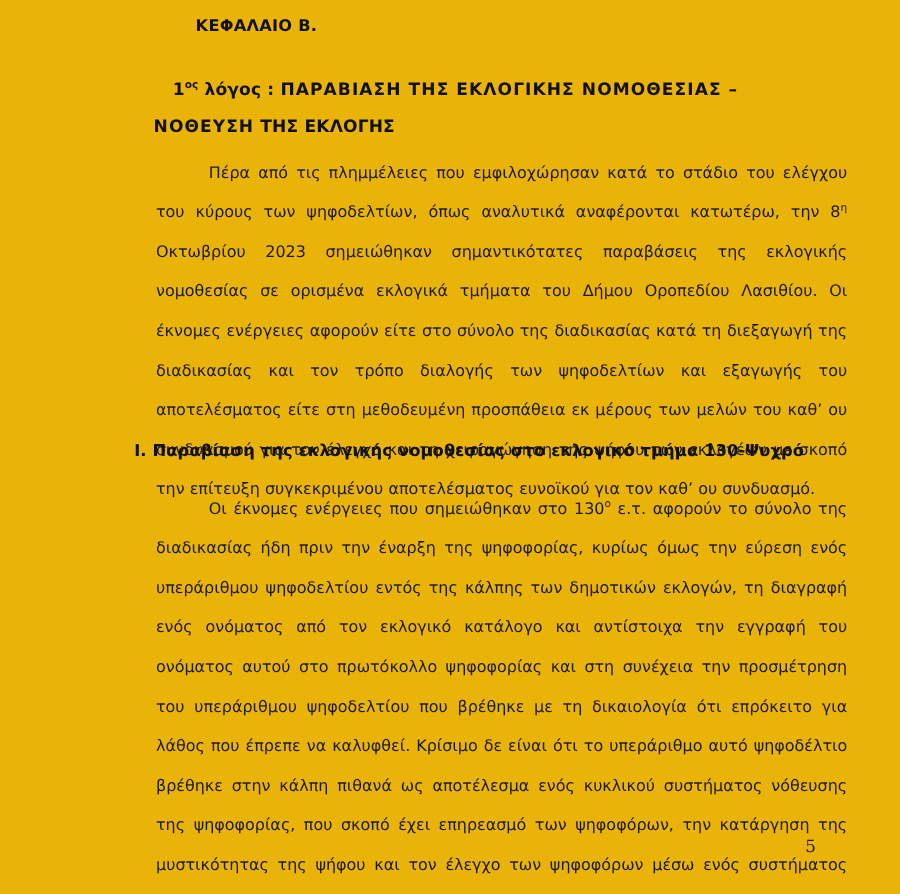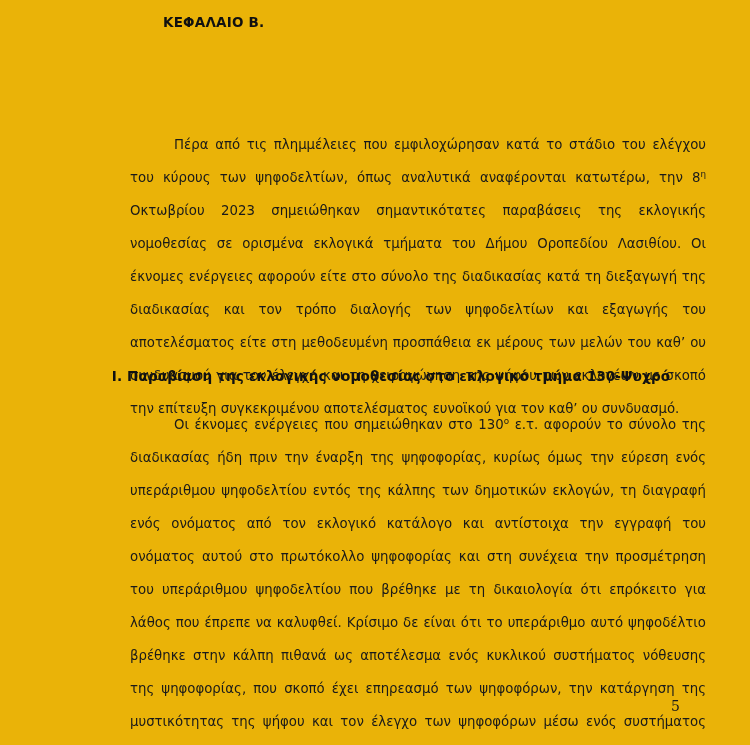--- a/index.html
+++ b/index.html
@@ -118,20 +118,27 @@
     color: #1a1a1a;
   }
 </style>
 </head>
 <body>
 
 <div class="page">
 
   <div class="chapter-heading">ΚΕΦΑΛΑΙΟ Β.</div>
 
+  <div class="doc-title">
+    <span class="title-indent"></span><span>1</span><sup>ος</sup>
+    <span>λόγος</span>
+    <span>:</span>
+    <span class="title-seg-spaced">ΠΑΡΑΒΙΑΣΗ ΤΗΣ ΕΚΛΟΓΙΚΗΣ ΝΟΜΟΘΕΣΙΑΣ – ΝΟΘΕΥΣΗ</span>
+    <span>ΤΗΣ ΕΚΛΟΓΗΣ</span>
+  </div>
 
   <div class="body-text" id="paragraph-one">
     <p><span>Πέρα από τις πλημμέλειες που εμφιλοχώρησαν κατά το στάδιο του ελέγχου του κύρους των ψηφοδελτίων, όπως αναλυτικά αναφέρονται κατωτέρω, την 8</span><sup>η</sup><span> Οκτωβρίου 2023 σημειώθηκαν σημαντικότατες παραβάσεις της εκλογικής νομοθεσίας σε ορισμένα εκλογικά τμήματα του Δήμου Οροπεδίου Λασιθίου.  Οι έκνομες ενέργειες αφορούν είτε στο σύνολο της διαδικασίας κατά τη διεξαγωγή της διαδικασίας και τον τρόπο διαλογής των ψηφοδελτίων και εξαγωγής του αποτελέσματος είτε στη μεθοδευμένη προσπάθεια εκ μέρους των μελών του καθ’ ου συνδυασμού για τον έλεγχο και τη χειραγώγηση της ψήφου των εκλογέων με σκοπό την επίτευξη  συγκεκριμένου αποτελέσματος ευνοϊκού για τον καθ’ ου συνδυασμό.</span></p>
   </div>
 
   <div class="section-heading">I. Παραβίαση της εκλογικής νομοθεσίας στο εκλογικό τμήμα 130-Ψυχρό</div>
 
   <div class="body-text" id="paragraph-two">
     <p><span>Οι έκνομες ενέργειες που σημειώθηκαν στο 130</span><sup>ο</sup><span> ε.τ. αφορούν το σύνολο της διαδικασίας ήδη πριν την έναρξη της ψηφοφορίας, κυρίως όμως την εύρεση ενός υπεράριθμου ψηφοδελτίου εντός της κάλπης των δημοτικών εκλογών, τη διαγραφή ενός ονόματος από τον εκλογικό κατάλογο και αντίστοιχα την εγγραφή του ονόματος αυτού στο πρωτόκολλο ψηφοφορίας και στη συνέχεια την προσμέτρηση του υπεράριθμου ψηφοδελτίου που βρέθηκε με τη δικαιολογία ότι επρόκειτο για λάθος που έπρεπε να καλυφθεί. Κρίσιμο δε είναι ότι το υπεράριθμο αυτό ψηφοδέλτιο βρέθηκε στην κάλπη πιθανά ως αποτέλεσμα ενός κυκλικού συστήματος νόθευσης της ψηφοφορίας, που σκοπό έχει επηρεασμό των ψηφοφόρων, την κατάργηση της μυστικότητας της ψήφου και τον έλεγχο των ψηφοφόρων μέσω ενός συστήματος κυκλικής ψηφοφορίας.</span></p>
   </div>

